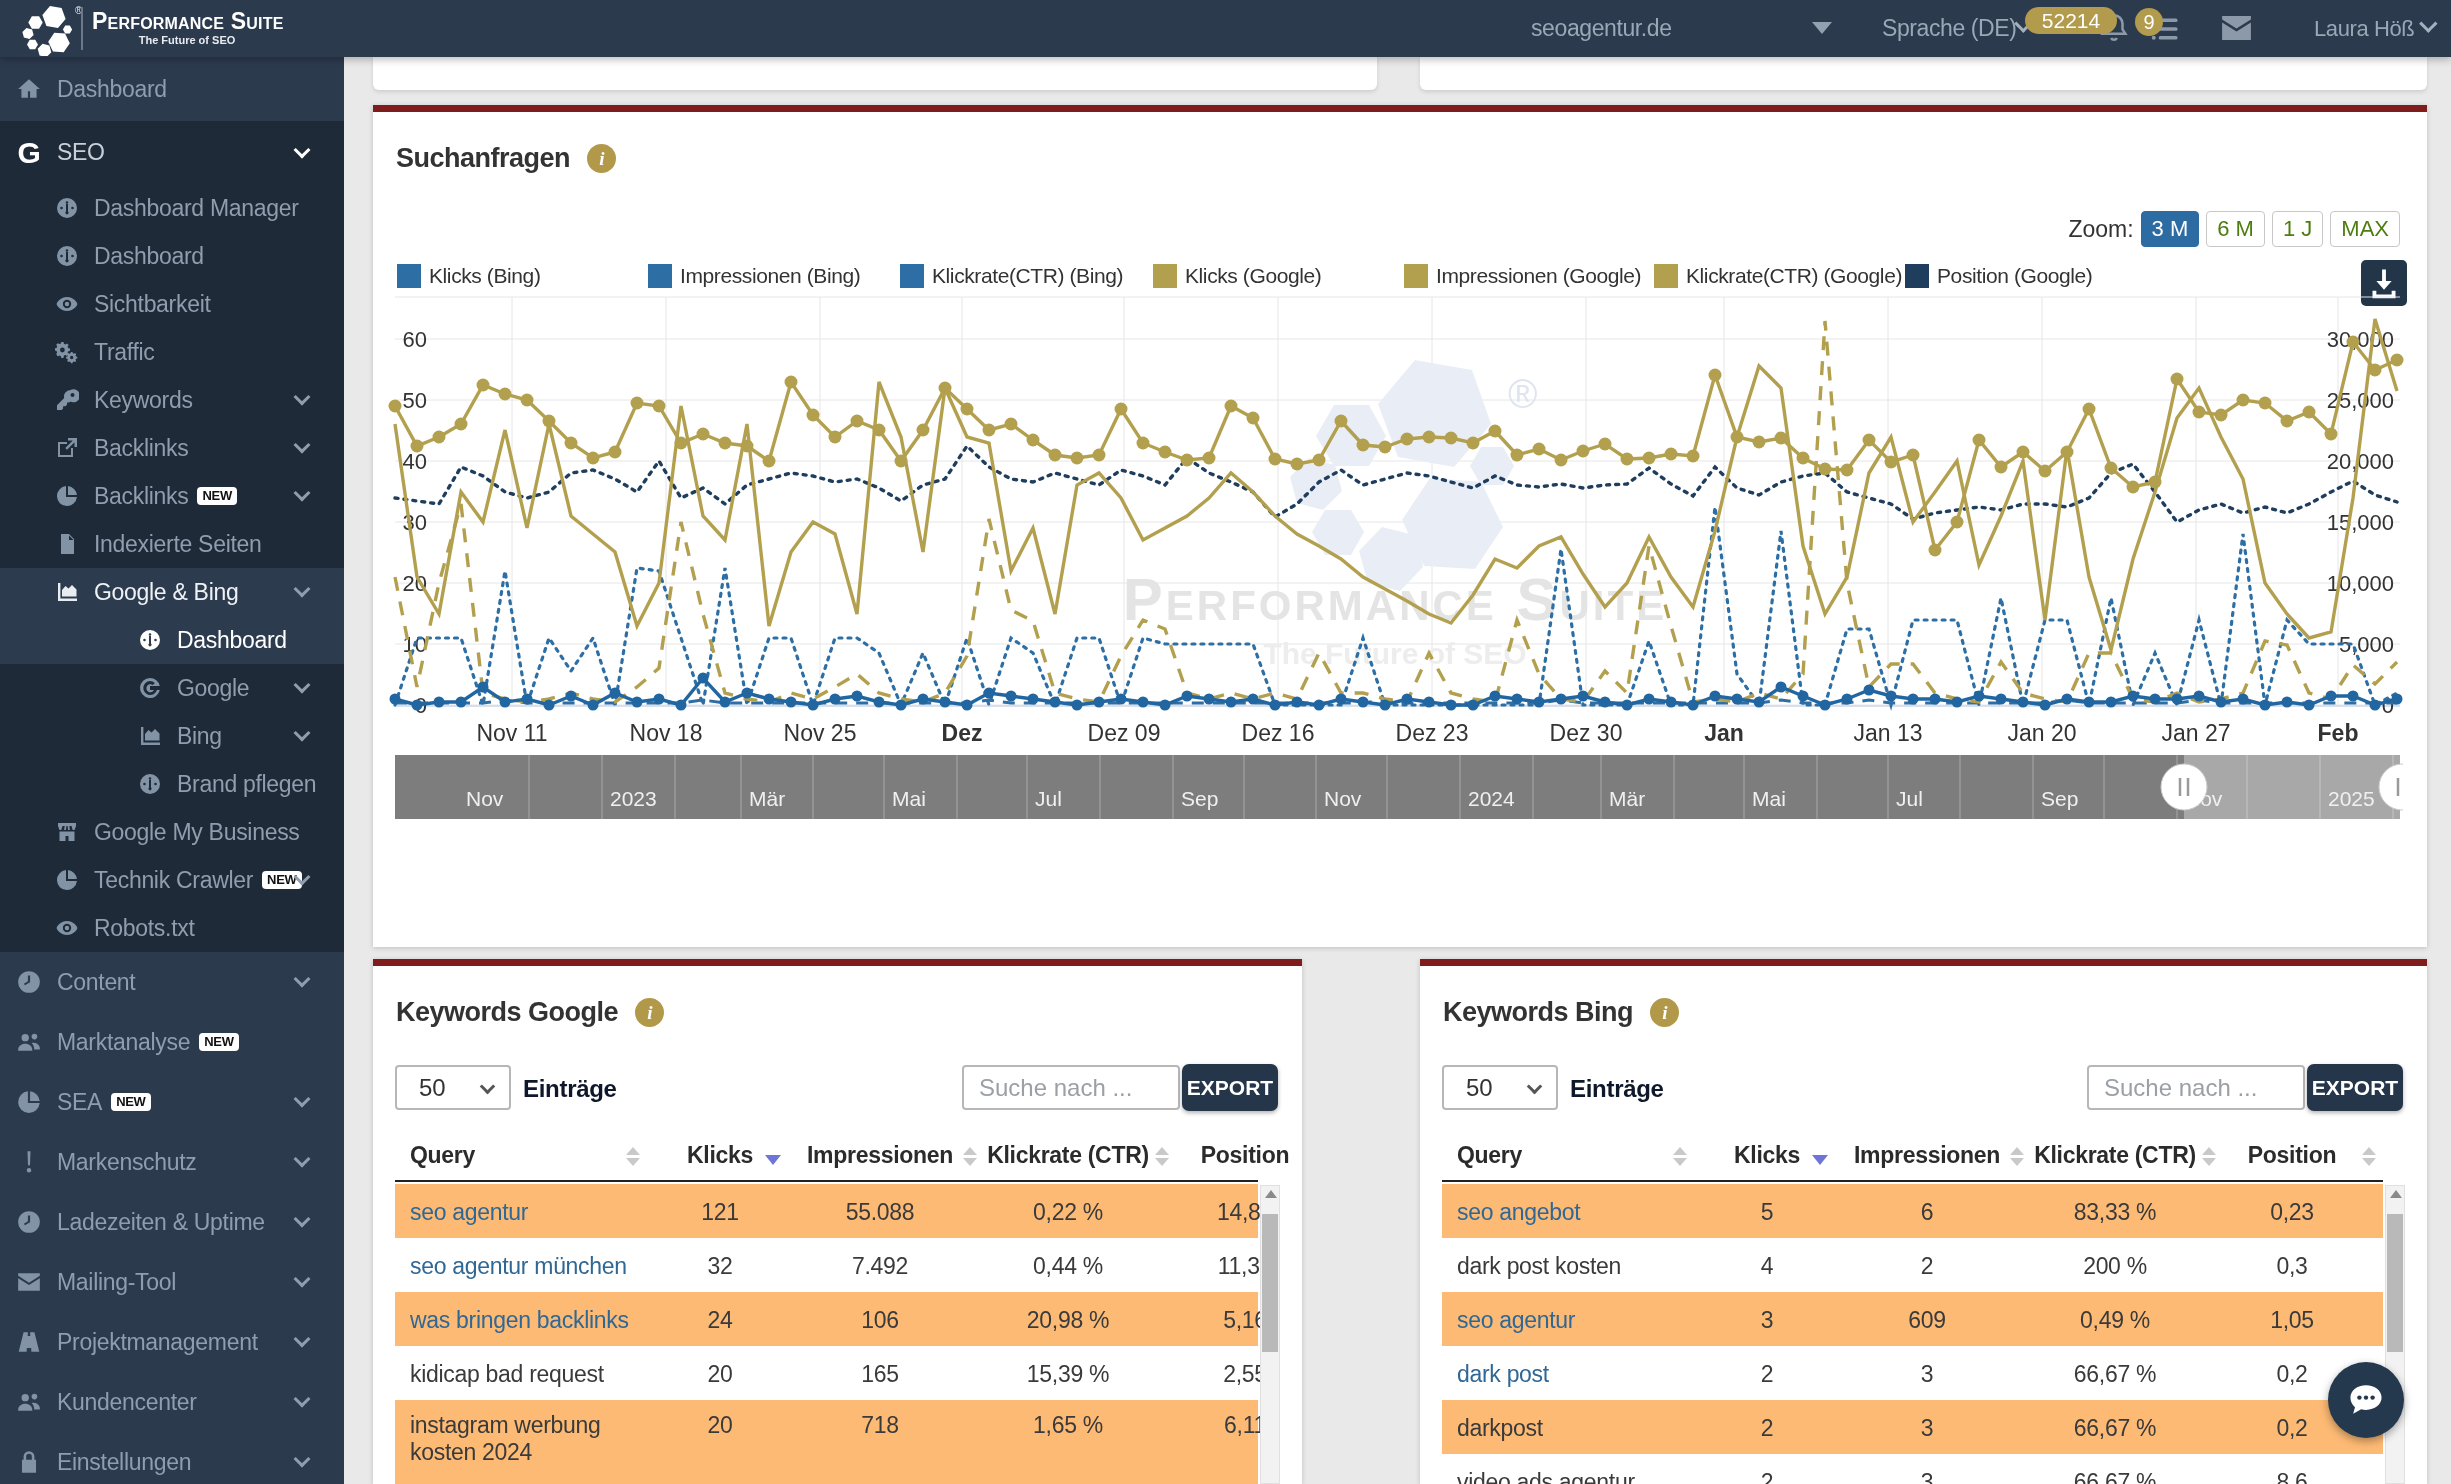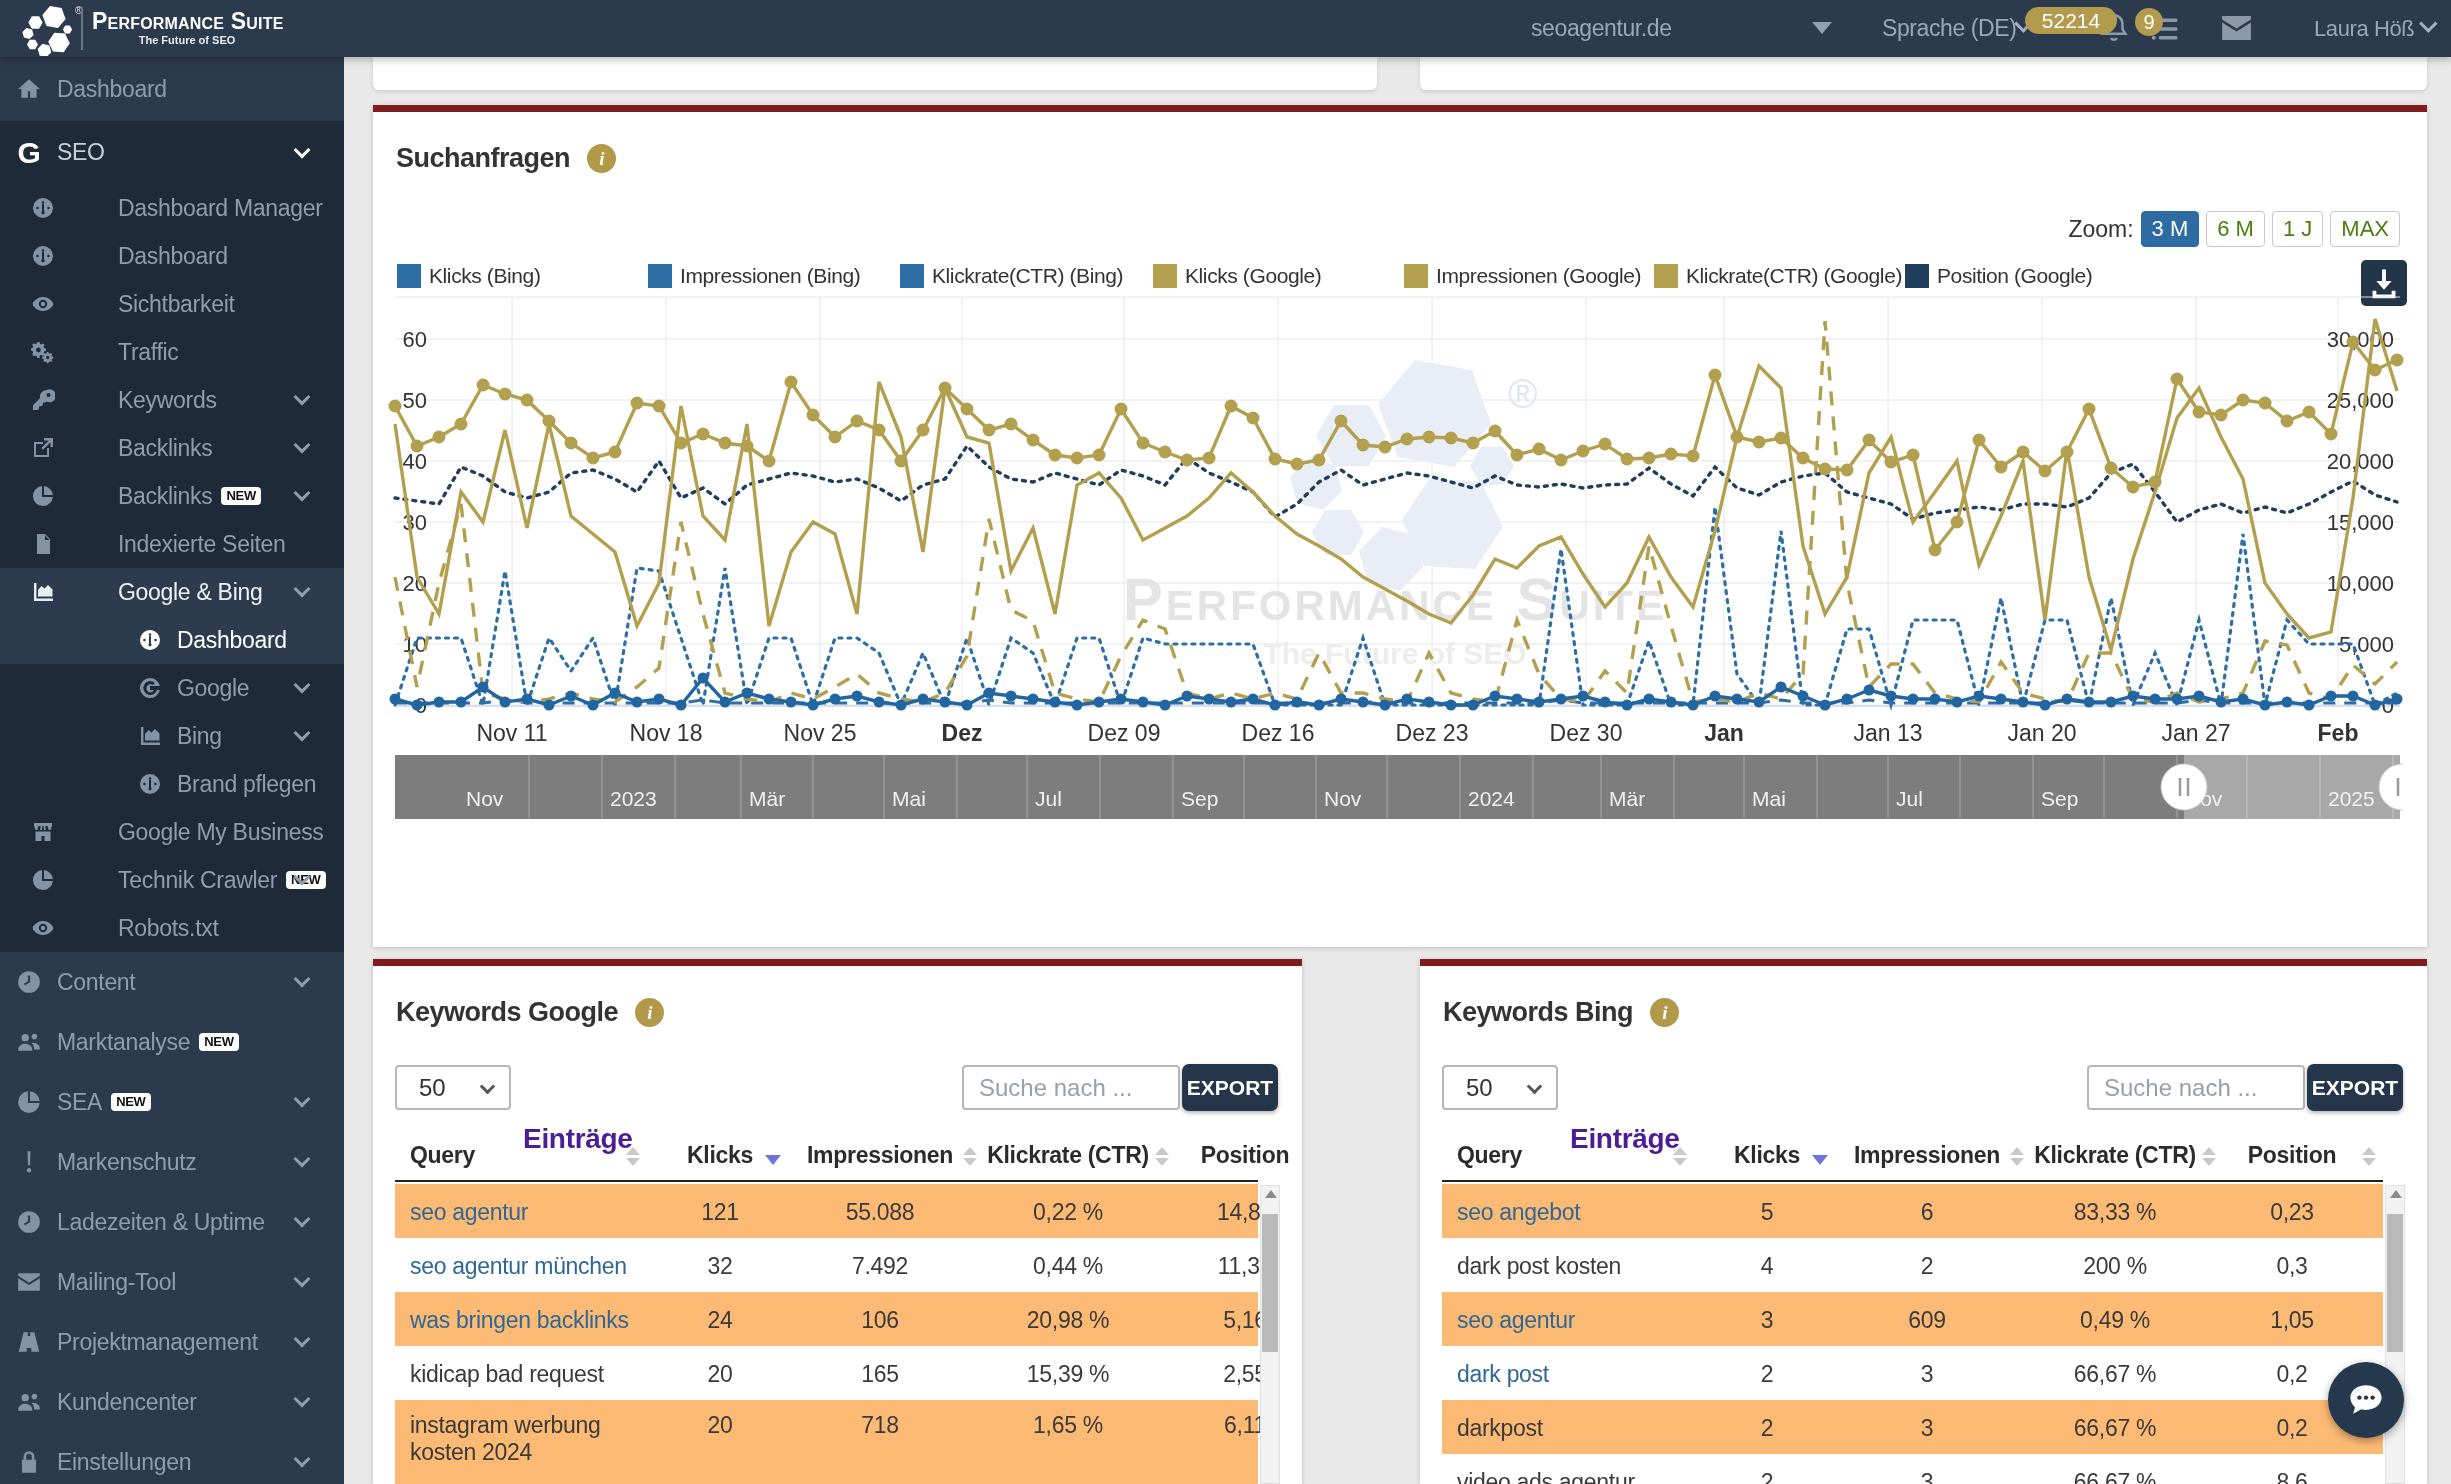--- a/index.html
+++ b/index.html
@@ -15,41 +15,41 @@
 .sidebar { position:absolute; left:0; top:57px; width:344px; height:1427px; background:#2c3a4e; z-index:20; }
 .seosec { background:#1e2a38; }
 .activeblock { background:#2d3b4e; }
 .it { display:flex; align-items:center; position:relative; color:#8f9dae; font-size:23px; letter-spacing:-0.3px; }
 .it.top { height:60px; padding-left:14px; }
 .it.top .lb,.it.seohead .lb { margin-left:13px; }
 .it.top:first-child { height:64px; }
 .it .ic { width:30px; display:flex; justify-content:center; align-items:center; }
 .it .lb { margin-left:12px; display:flex; align-items:center; }
 .it.seohead { height:63px; padding-left:14px; }
-.it.sub { height:48px; padding-left:28px;gap:48px; }
+.it.sub { height:48px; padding-left:52px; }
 .it.sub2 { height:48px; padding-left:135px; }
 .gtxt { color:#fff; font-size:30px; font-weight:bold; }
 .chev { position:absolute; right:36px; width:12px; height:12px; border-right:3px solid #8f9dae; border-bottom:3px solid #8f9dae; transform:rotate(45deg); margin-top:-6px; }
 .new { display:inline-block; background:#fff; color:#111; font-size:13px; font-weight:bold; border-radius:4px; padding:2px 5px; margin-left:9px; line-height:14px; }
 .card { position:absolute; background:#fff; border-top:7px solid #7f1d1d; box-shadow:0 1px 5px rgba(0,0,0,0.18); }
 .remn { position:absolute; top:0; height:33px; background:#fff; border-radius:0 0 6px 6px; box-shadow:0 2px 4px rgba(0,0,0,0.12); }
 .chartcard { left:373px; top:105px; width:2054px; height:842px; }
 .cardtitle { position:absolute; left:23px; top:31px; font-size:27px; font-weight:600; letter-spacing:-0.5px; color:#333; display:flex; align-items:center; }
 .info { display:inline-block; width:29px; height:29px; margin-left:17px; background:#b2994a; border-radius:50%; color:#fff; font-size:19px; font-weight:bold; text-align:center; line-height:29px; font-family:"Liberation Serif",serif; font-style:italic; }
 .zoomrow { position:absolute; right:27px; top:99px; display:flex; align-items:center; font-size:23px; color:#333; }
 .zbtn { display:inline-block; margin-left:7px; padding:4px 10px; border:1px solid #c8c8c8; border-radius:4px; background:#fff; font-size:22px; color:#4d7c0f; }
 .zbtn.on { background:#2d6ba3; border-color:#2d6ba3; color:#fff; }
 .dl { position:absolute; right:20px; top:148px; width:46px; height:46px; background:#223549; border-radius:5px; }
 .lgi { position:absolute; top:152px; display:flex; align-items:center; font-size:21px; letter-spacing:-0.4px; color:#333; white-space:nowrap; }
 .sq { display:inline-block; width:24px; height:24px; margin-right:8px; }
 .kwcard { top:959px; height:525px; overflow:hidden; }
 .ctrl { position:absolute; left:22px; right:24px; top:99px; height:46px; }
 .sel { position:absolute; left:0; top:0; width:116px; height:45px; border:2px solid #b7b7b7; border-radius:4px; font-size:24px; color:#333; line-height:42px; padding-left:22px; }
 .selch { position:absolute; right:16px; top:14px; width:11px; height:11px; border-right:3px solid #555; border-bottom:3px solid #555; transform:rotate(45deg); }
-.eintr { position:absolute; left:128px; top:10px; font-size:28px; font-weight:600; letter-spacing:-0.3px; color:#4c1d95;margin-top:48px; }
+.eintr { position:absolute; left:128px; top:10px; font-size:24px; font-weight:600; letter-spacing:-0.3px; color:#0f172a; }
 .search { position:absolute; right:98px; top:0; width:218px; height:45px; border:2px solid #b7b7b7; border-radius:4px; font-size:24px; color:#9aa0a6; line-height:42px; padding-left:15px; }
 .export { position:absolute; right:0; top:-1px; width:96px; height:47px; background:#25364a; border-radius:7px; color:#fff; font-size:21px; font-weight:bold; text-align:center; line-height:47px; box-shadow:0 2px 4px rgba(0,0,0,0.3); }
 .thead { position:absolute; left:22px; right:44px; top:156px; height:60px; border-bottom:2px solid #222; font-size:23px; font-weight:600; letter-spacing:-0.3px; color:#2b2b2b; }
 .thead .h { position:absolute; top:20px; }
 .thead .si { position:absolute; top:20px; }
 .thead .sid { position:absolute; top:22px; }
 .tbody { position:absolute; left:22px; right:44px; top:218px; bottom:0; }
 .tr { position:relative; height:54px; font-size:23px; letter-spacing:-0.3px; color:#3a3a3a; }
 .tr.g { background:#fdba74; }
 .tr.two { height:86px; }

